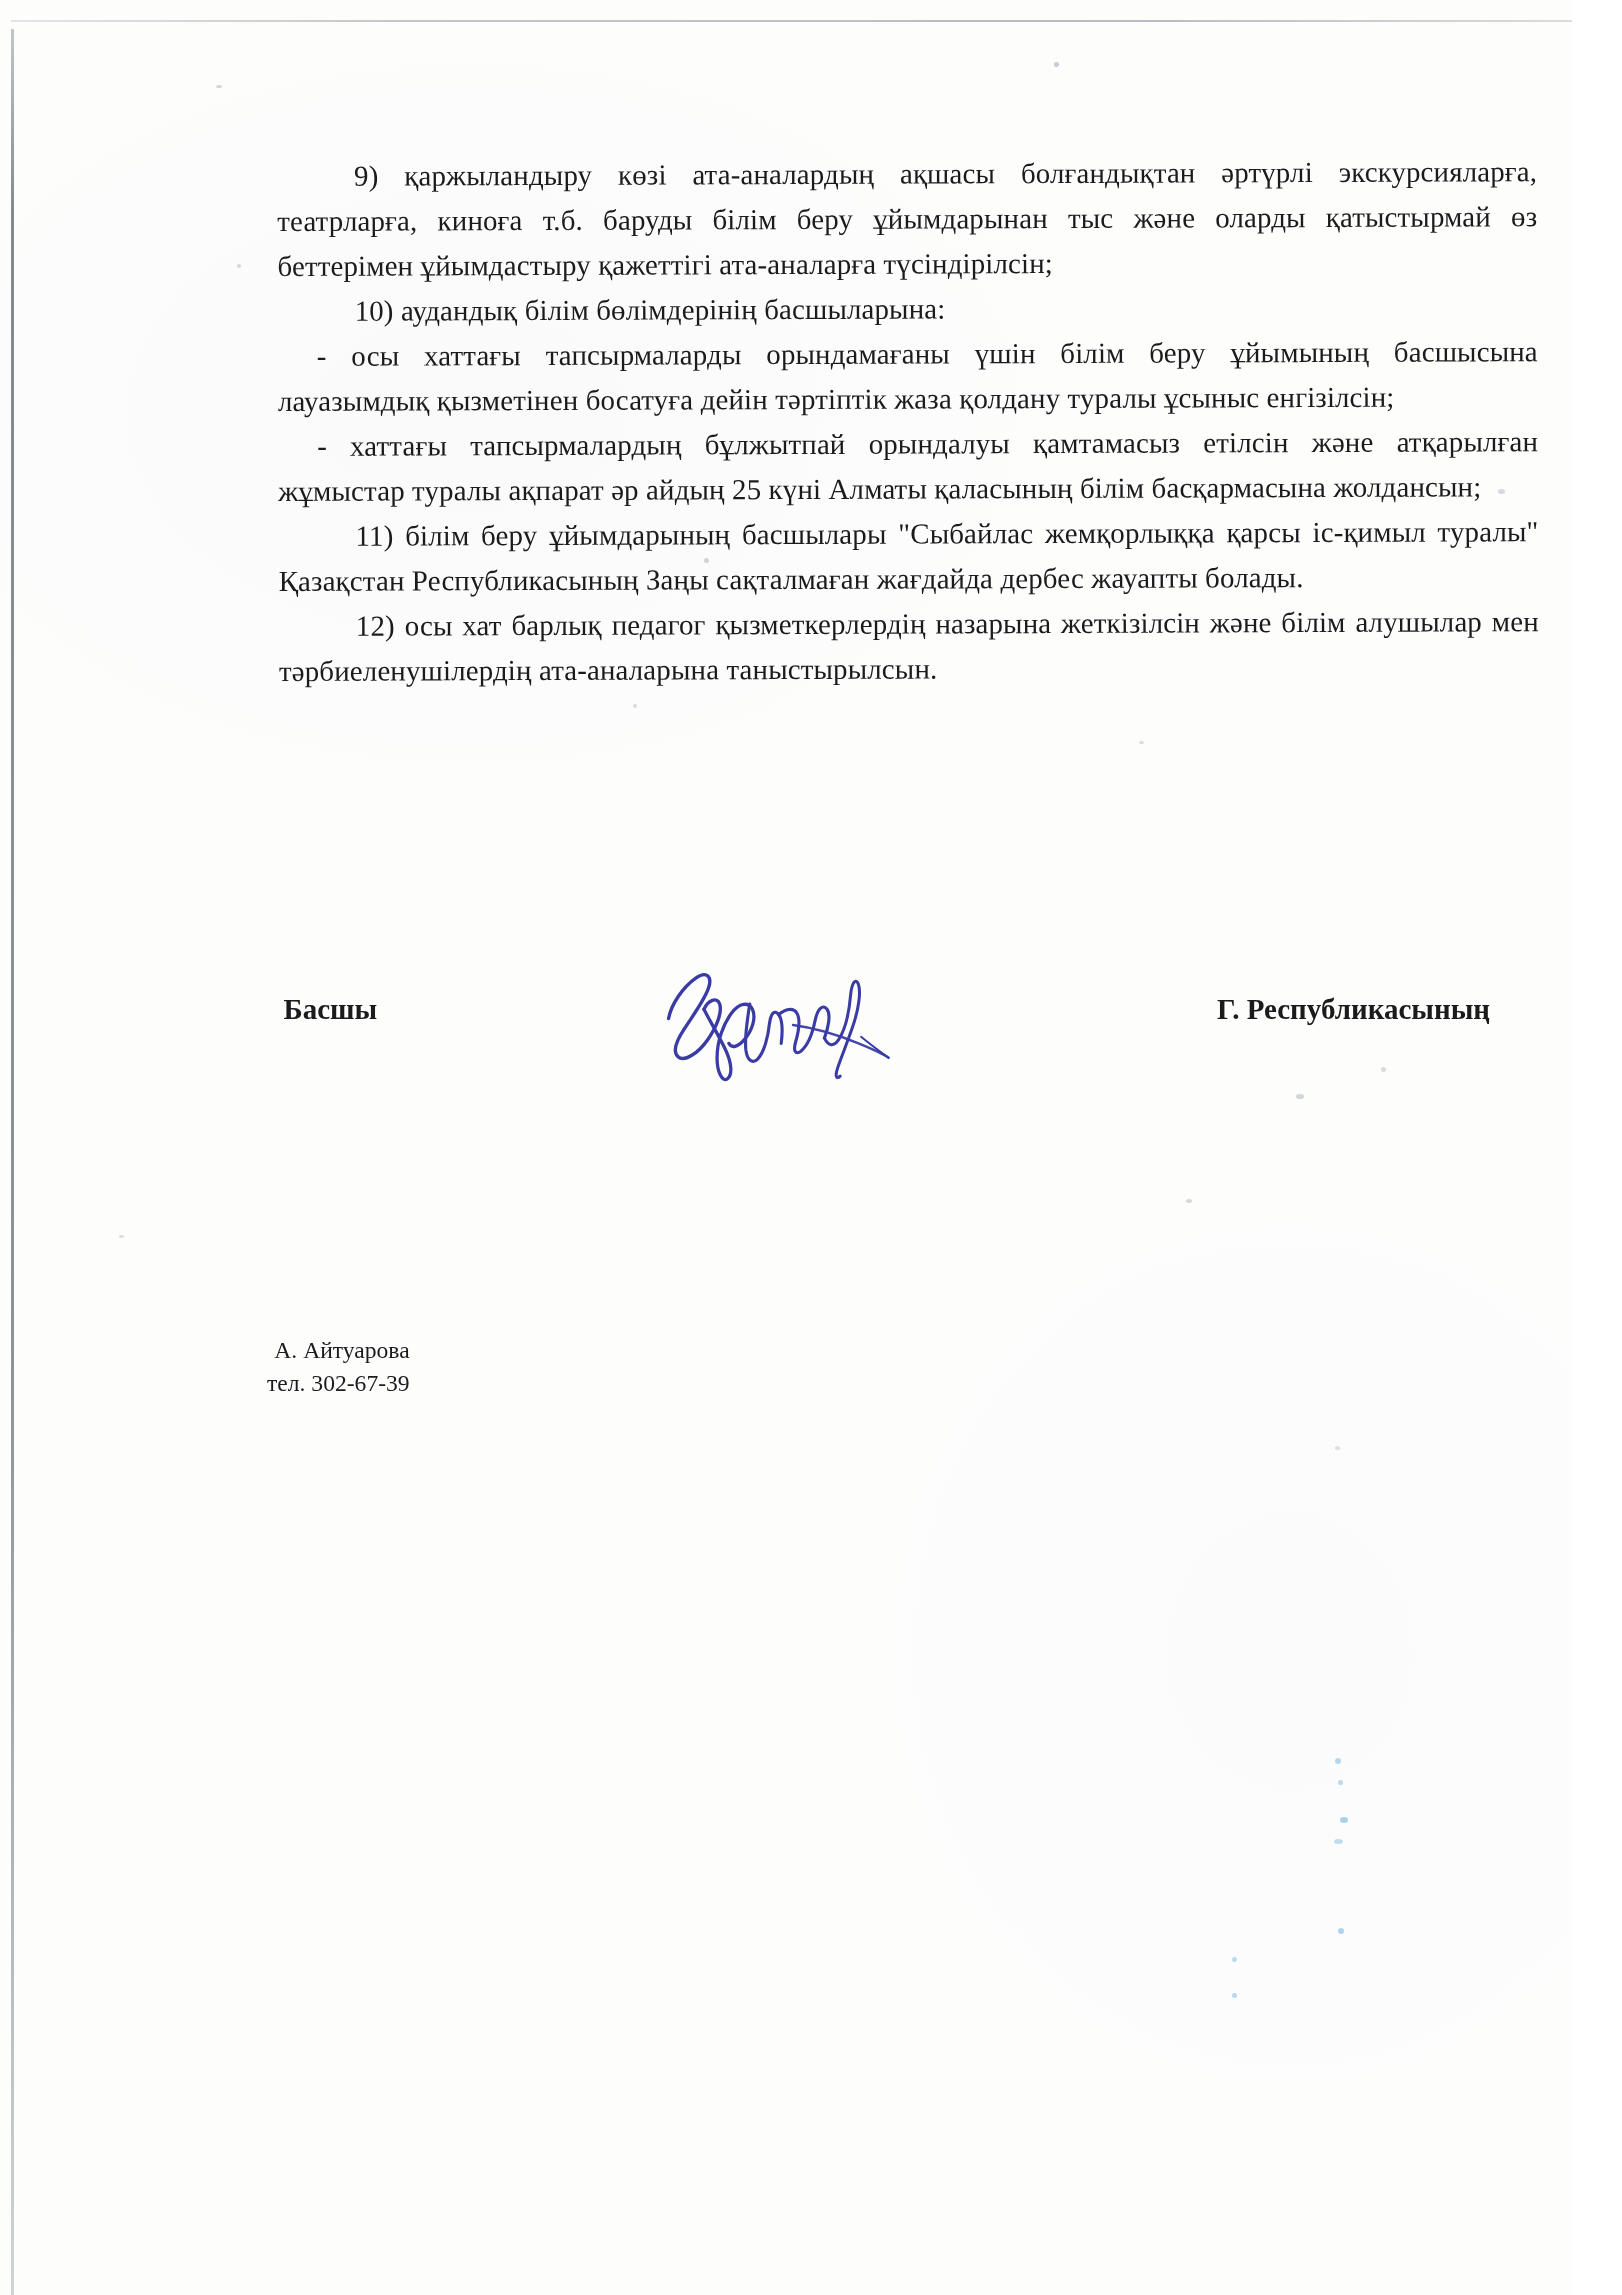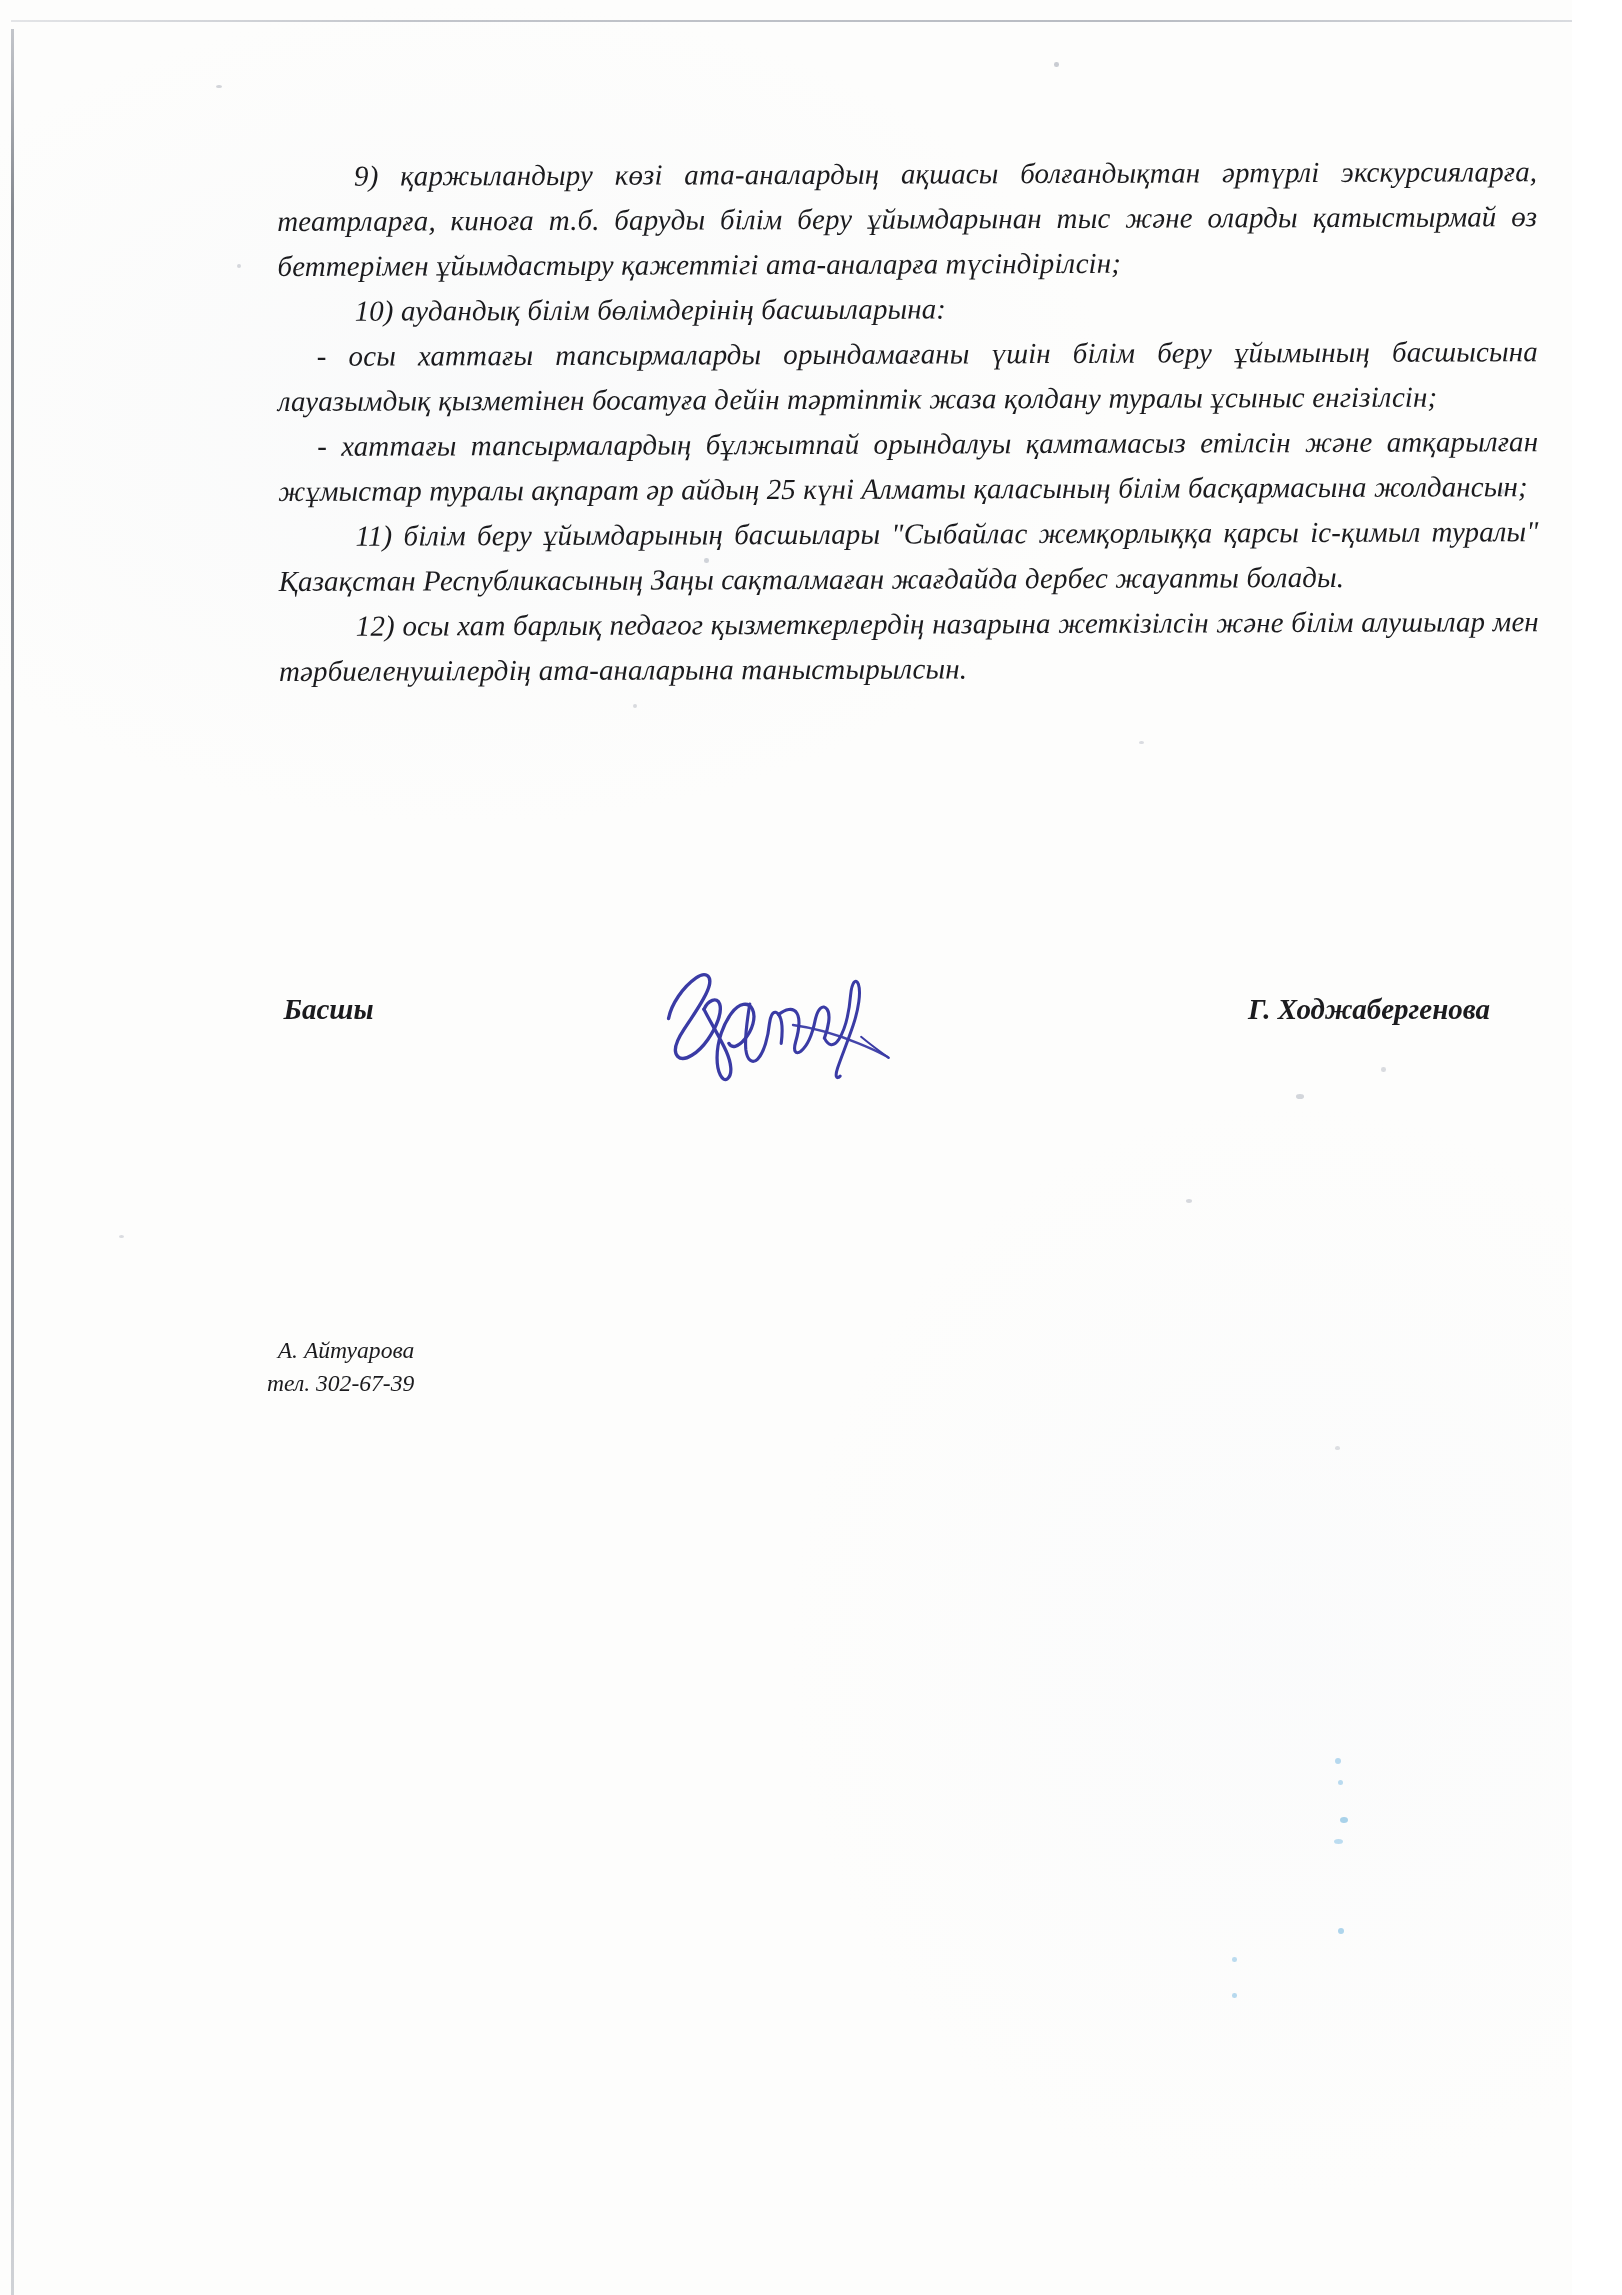--- a/index.html
+++ b/index.html
@@ -10,21 +10,20 @@
   }
 
   .page {
     position: relative;
     width: 1572px;
     height: 2295px;
     background: #fdfdfc;
     overflow: hidden;
     font-family: "Liberation Serif", "DejaVu Serif", serif;
     color: #1b1b1e;
-    font-style: italic;
   }
 
   
   .scan-edge-left {
     position: absolute;
     left: 11px;
     top: 29px;
     width: 2.6px;
     height: 2267px;
     background: linear-gradient(to bottom, #b9bcc2 0%, #6f747c 8%, #7b8089 60%, #c8cbd0 100%);
@@ -153,21 +152,21 @@
     <p class="para">9) қаржыландыру көзі ата-аналардың ақшасы болғандықтан әртүрлі экскурсияларға, театрларға, киноға т.б. баруды білім беру ұйымдарынан тыс және оларды қатыстырмай өз беттерімен ұйымдастыру қажеттігі ата-аналарға түсіндірілсін;</p>
     <p class="para">10) аудандық білім бөлімдерінің басшыларына:</p>
     <p class="para sub">- осы хаттағы тапсырмаларды орындамағаны үшін білім беру ұйымының басшысына лауазымдық қызметінен босатуға дейін тәртіптік жаза қолдану туралы ұсыныс енгізілсін;</p>
     <p class="para sub">- хаттағы тапсырмалардың бұлжытпай орындалуы қамтамасыз етілсін және атқарылған жұмыстар туралы ақпарат әр айдың 25 күні Алматы қаласының білім басқармасына жолдансын;</p>
     <p class="para">11) білім беру ұйымдарының басшылары "Сыбайлас жемқорлыққа қарсы іс-қимыл туралы" Қазақстан Республикасының Заңы сақталмаған жағдайда дербес жауапты болады.</p>
     <p class="para">12) осы хат барлық педагог қызметкерлердің назарына жеткізілсін және білім алушылар мен тәрбиеленушілердің ата-аналарына таныстырылсын.</p>
   </div>
 
   <div class="sign-row">
     <span class="sign-title">Басшы</span>
-    <span class="sign-name">Г. Ходжабергенова</span>
+    <span class="sign-name">Г. Республикасының</span>
   </div>
 
   <div class="signature-ink">
     <svg viewBox="0 0 420 230" width="275" height="151" aria-hidden="true">
       <g fill="none" stroke="#3a3ba5" stroke-linecap="round" stroke-linejoin="round">
         <path d="M62 118 C 66 96, 84 70, 104 56 C 118 46, 128 52, 124 68
                  C 120 86, 100 112, 86 134 C 74 152, 68 168, 76 176
                  C 86 186, 108 170, 122 150 C 136 130, 144 108, 140 96
                  C 136 84, 122 90, 116 104" stroke-width="5.2"></path>
         <path d="M116 104 C 126 124, 140 146, 150 168 C 158 186, 160 204, 152 210

